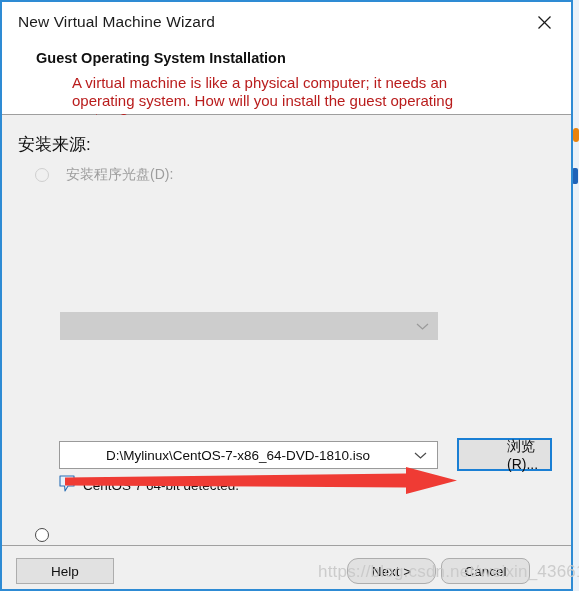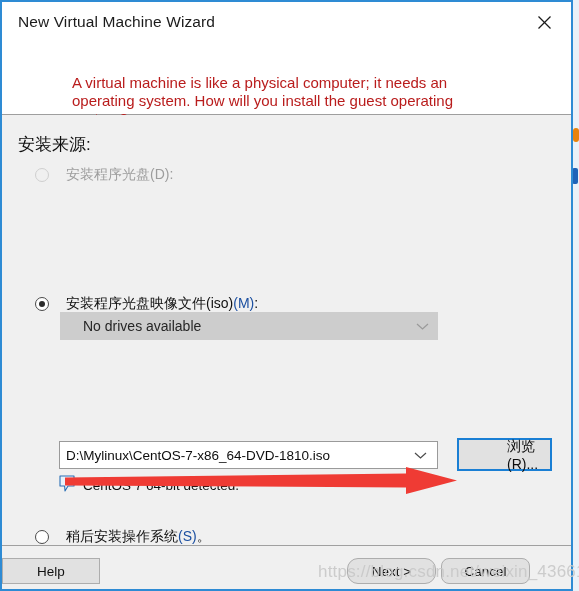--- a/index.html
+++ b/index.html
@@ -198,20 +198,21 @@
     position: absolute;
     left: 57px;
     top: 326px;
     width: 379px;
     height: 28px;
     background: #ffffff;
     border: 1px solid #9a9a9a;
     box-sizing: border-box;
     display: flex;
     align-items: center;
+    padding-left: 40px;
   }
   .combo-enabled .txt {
     margin-left: 6px;
     font-size: 13.5px;
     color: #0d0d0d;
     white-space: nowrap;
   }
   .combo-enabled .chev {
     margin-left: auto;
     margin-right: 10px;
@@ -283,21 +284,21 @@
     box-sizing: border-box;
     background: #e1e1e1;
     border: 1px solid #adadad;
     display: flex;
     align-items: center;
     justify-content: center;
     font-size: 13.5px;
     color: #101010;
     cursor: default;
   }
-  .btn-help   { left: 0;  width: 98px; }
+  .btn-help   { left: 14px;  width: 98px; }
   .btn-back   { left: 251px; width: 89px; }
   .btn-next   { left: 345px; width: 89px; border-radius: 11px; }
   .btn-cancel { left: 439px; width: 89px; border-radius: 8px; }
 
   .watermark {
     position: absolute;
     left: 318px;
     top: 562px;
     font-size: 17px;
     color: #c9c9c9;
@@ -323,49 +324,43 @@
       <span>
         <svg width="15" height="15" viewBox="0 0 15 15">
           <line x1="1.5" y1="1.5" x2="13.5" y2="13.5" stroke="#1b1b1b" stroke-width="1.3"></line>
           <line x1="13.5" y1="1.5" x2="1.5" y2="13.5" stroke="#1b1b1b" stroke-width="1.3"></line>
         </svg>
       </span>
     </div>
   </div>
 
   <div class="header">
+    <div class="header-title">Guest Operating System Installation</div>
     <div class="header-desc">A virtual machine is like a physical computer; it needs an operating system. How will you install the guest operating system?</div>
   </div>
 
   <div class="content">
 
     <div class="section-label">安装来源:</div>
 
     <div class="opt" style="top:51px;">
       <div class="opt-row">
         <span class="radio disabled"></span>
         <span class="opt-label disabled"><span>安装程序光盘</span><span class="mn">(D)</span><span>:</span></span>
       </div>
     </div>
 
     <div class="combo-disabled">
-      <span class="txt">No drives available</span>
       <span class="chev">
         <svg width="13" height="9" viewBox="0 0 13 9">
             <polyline points="1,2 6.5,7 12,2" fill="none" stroke="#9a9a9a" stroke-width="1.2"></polyline>
           </svg>
       </span>
     </div>
 
-    <div class="opt" style="top:180px;">
-      <div class="opt-row">
-        <span class="radio enabled checked"></span>
-        <span class="opt-label"><span>安装程序光盘映像文件(iso)</span><span class="mn">(M)</span><span>:</span></span>
-      </div>
-    </div>
 
     <div class="combo-enabled">
       <span class="txt">D:\Mylinux\CentOS-7-x86_64-DVD-1810.iso</span>
       <span class="chev">
         <svg width="13" height="9" viewBox="0 0 13 9">
             <polyline points="1,2 6.5,7 12,2" fill="none" stroke="#4c4c4c" stroke-width="1.2"></polyline>
           </svg>
       </span>
     </div>
 
@@ -378,21 +373,20 @@
           <circle cx="8" cy="4" r="0.95" fill="#1a4f8f"></circle>
           <rect x="7.25" y="5.8" width="1.6" height="4" fill="#1a4f8f"></rect>
         </svg>
       </span>
       <span class="detect-text">CentOS 7 64-bit detected.</span>
     </div>
 
     <div class="opt" style="top:413px;">
       <div class="opt-row">
         <span class="radio enabled"></span>
-        <span class="opt-label"><span>稍后安装操作系统</span><span class="mn">(S)</span><span>。</span></span>
       </div>
     </div>
 
     <div class="sub-note">创建的虚拟机将包含一个空白硬盘。</div>
 
     <div class="arrow-anno">
       <svg width="392" height="30" viewBox="0 0 392 30">
         <polygon points="0,10.5 341,6.5 341,0 392,13.5 341,27 341,20.5 0,18.5" fill="#ef3b34"></polygon>
       </svg>
     </div>

